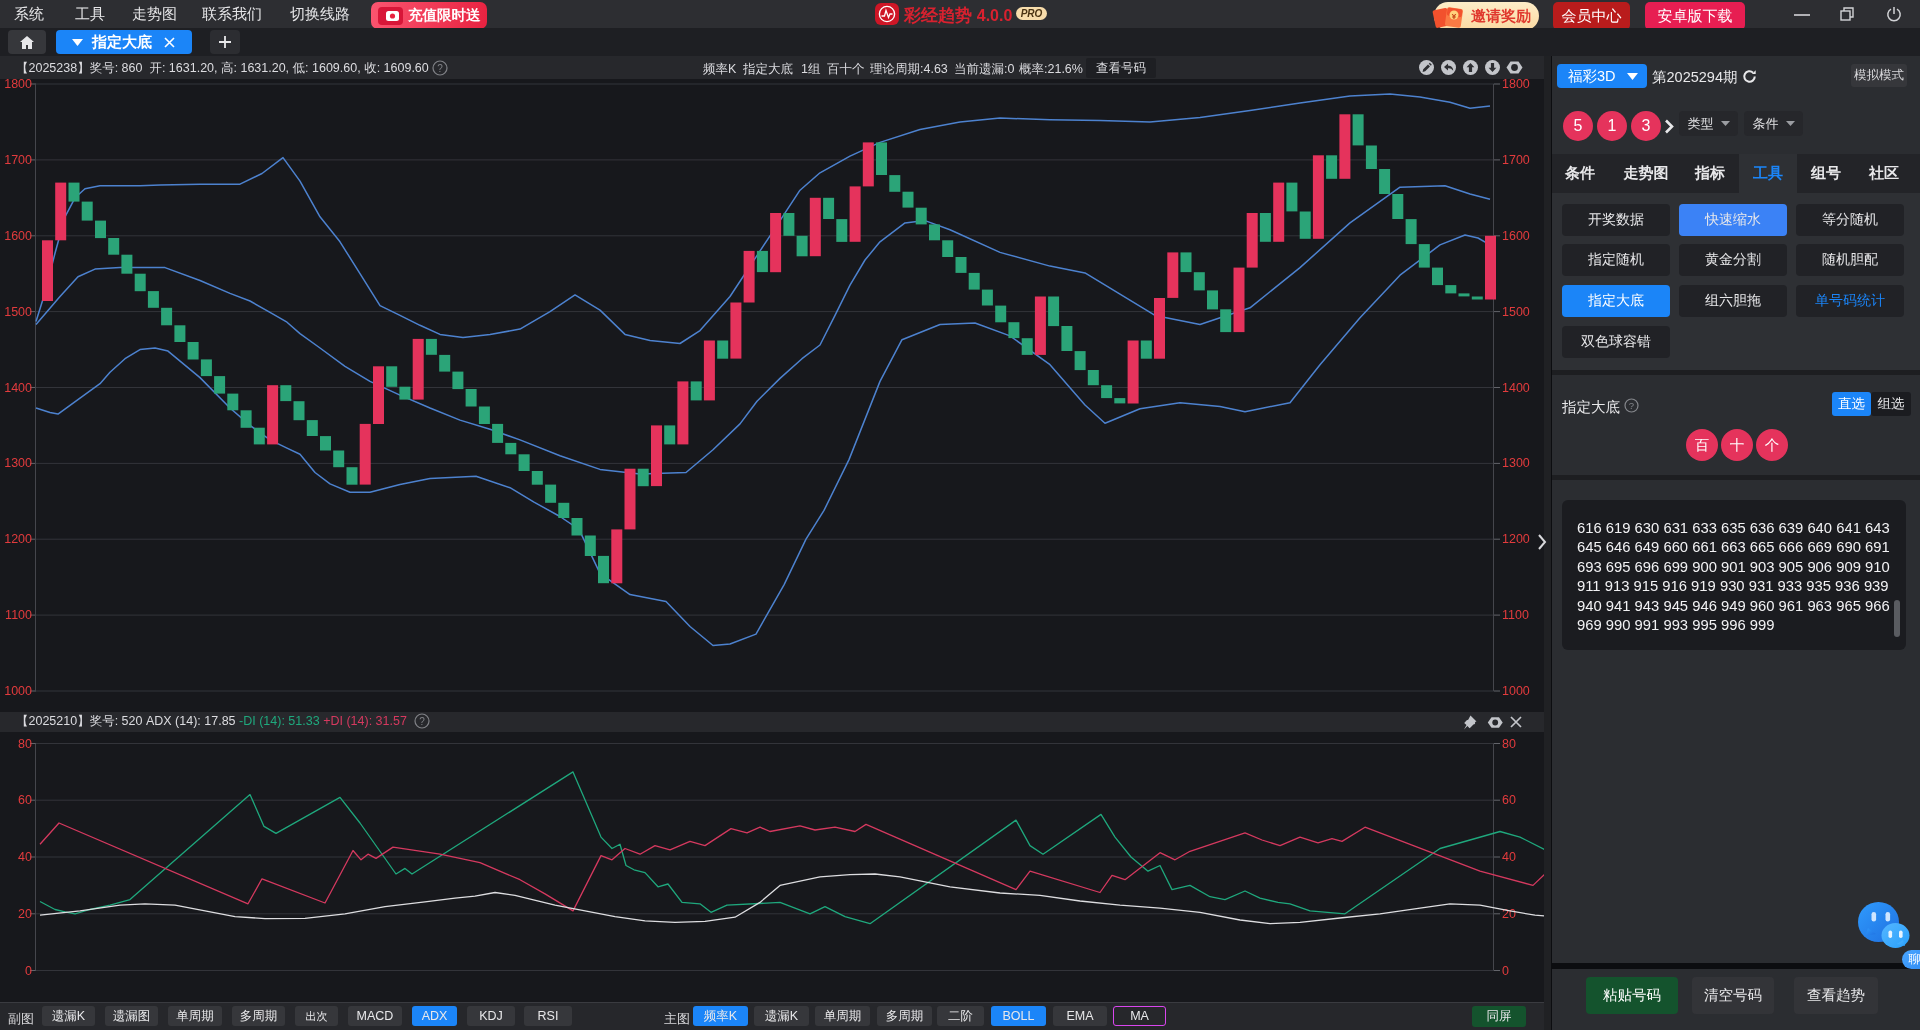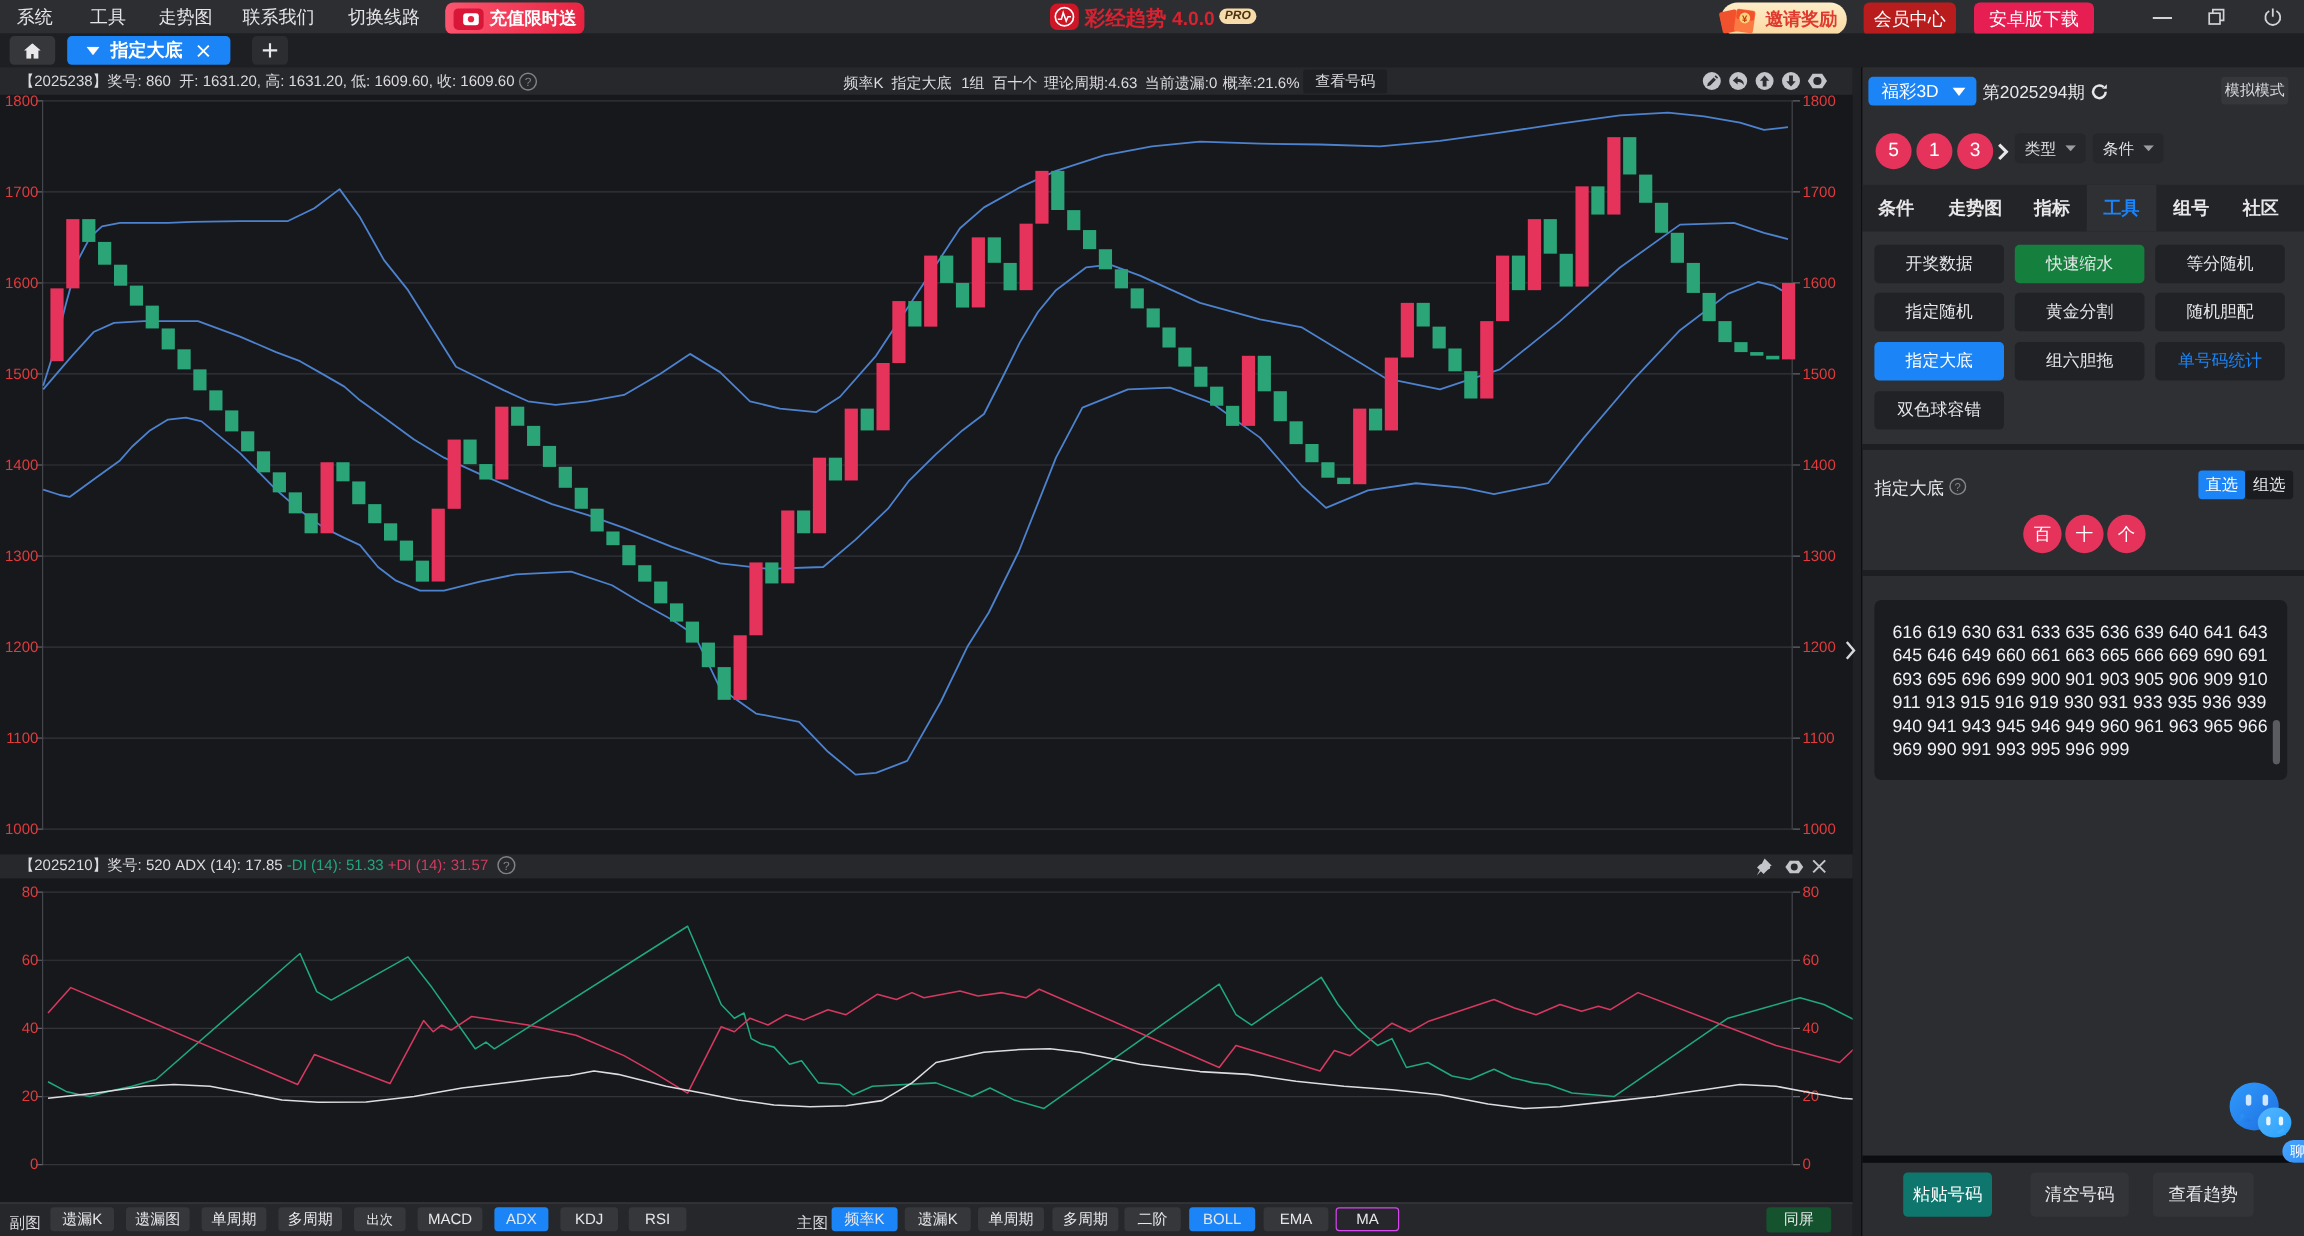--- a/index.html
+++ b/index.html
@@ -363,21 +363,21 @@
 <div class="abs" style="left:1552px;top:154px;width:368px;height:39px;background:#232428"></div>
 <div class="abs" style="left:1552px;top:193px;width:368px;height:178px;background:#2e3034"></div>
 <div class="abs" style="left:1739px;top:154px;width:58px;height:39px;background:#2e3034"></div>
 <div class="abs" style="left:1540px;top:154px;width:80px;height:39px;display:flex;align-items:center;justify-content:center;color:#e8e8ea;font-weight:bold;font-size:15px">条件</div>
 <div class="abs" style="left:1606px;top:154px;width:80px;height:39px;display:flex;align-items:center;justify-content:center;color:#e8e8ea;font-weight:bold;font-size:15px">走势图</div>
 <div class="abs" style="left:1670px;top:154px;width:80px;height:39px;display:flex;align-items:center;justify-content:center;color:#e8e8ea;font-weight:bold;font-size:15px">指标</div>
 <div class="abs" style="left:1728px;top:154px;width:80px;height:39px;display:flex;align-items:center;justify-content:center;color:#1b85f8;font-weight:bold;font-size:15px">工具</div>
 <div class="abs" style="left:1786px;top:154px;width:80px;height:39px;display:flex;align-items:center;justify-content:center;color:#e8e8ea;font-weight:bold;font-size:15px">组号</div>
 <div class="abs" style="left:1844px;top:154px;width:80px;height:39px;display:flex;align-items:center;justify-content:center;color:#e8e8ea;font-weight:bold;font-size:15px">社区</div>
 <div style="position:absolute;left:1562px;top:204px;width:108px;height:32px;background:#212226;border-radius:4px;color:#e8e8ea;font-size:14px;display:flex;align-items:center;justify-content:center;white-space:nowrap">开奖数据</div>
-<div style="position:absolute;left:1679px;top:204px;width:108px;height:32px;background:#15803d;border-radius:4px;color:#e8e8ea;font-size:14px;display:flex;align-items:center;justify-content:center;white-space:nowrap">快速缩水</div>
+<div style="position:absolute;left:1679px;top:204px;width:108px;height:32px;background:#3b82f6;border-radius:4px;color:#e8e8ea;font-size:14px;display:flex;align-items:center;justify-content:center;white-space:nowrap">快速缩水</div>
 <div style="position:absolute;left:1796px;top:204px;width:108px;height:32px;background:#212226;border-radius:4px;color:#e8e8ea;font-size:14px;display:flex;align-items:center;justify-content:center;white-space:nowrap">等分随机</div>
 <div style="position:absolute;left:1562px;top:244px;width:108px;height:32px;background:#212226;border-radius:4px;color:#e8e8ea;font-size:14px;display:flex;align-items:center;justify-content:center;white-space:nowrap">指定随机</div>
 <div style="position:absolute;left:1679px;top:244px;width:108px;height:32px;background:#212226;border-radius:4px;color:#e8e8ea;font-size:14px;display:flex;align-items:center;justify-content:center;white-space:nowrap">黄金分割</div>
 <div style="position:absolute;left:1796px;top:244px;width:108px;height:32px;background:#212226;border-radius:4px;color:#e8e8ea;font-size:14px;display:flex;align-items:center;justify-content:center;white-space:nowrap">随机胆配</div>
 <div style="position:absolute;left:1562px;top:285px;width:108px;height:32px;background:#1b85f8;border-radius:4px;color:#fff;font-size:14px;display:flex;align-items:center;justify-content:center;white-space:nowrap">指定大底</div>
 <div style="position:absolute;left:1679px;top:285px;width:108px;height:32px;background:#212226;border-radius:4px;color:#e8e8ea;font-size:14px;display:flex;align-items:center;justify-content:center;white-space:nowrap">组六胆拖</div>
 <div style="position:absolute;left:1796px;top:285px;width:108px;height:32px;background:#212226;border-radius:4px;color:#1b85f8;font-size:14px;display:flex;align-items:center;justify-content:center;white-space:nowrap">单号码统计</div>
 <div style="position:absolute;left:1562px;top:326px;width:108px;height:32px;background:#212226;border-radius:4px;color:#e8e8ea;font-size:14px;display:flex;align-items:center;justify-content:center;white-space:nowrap">双色球容错</div>
 <div class="abs" style="left:1552px;top:370px;width:368px;height:5px;background:#1d1e21"></div>
 <div class="abs" style="left:1552px;top:475px;width:368px;height:5px;background:#1d1e21"></div>
@@ -408,14 +408,14 @@
 <ellipse cx="23.5" cy="24" rx="20.5" ry="20" fill="url(#cb1)"></ellipse>
 <path d="M10 38l3-8 8 6z" fill="url(#cb1)"></path>
 <rect x="16.5" y="14" width="4.6" height="9.5" rx="2.3" fill="#cfe6ff"></rect>
 <rect x="30.5" y="14" width="4.6" height="9.5" rx="2.3" fill="#cfe6ff"></rect>
 <ellipse cx="40.5" cy="37.5" rx="14" ry="12.5" fill="url(#cb2)"></ellipse>
 <path d="M50 48l-2-6-6 4z" fill="url(#cb2)"></path>
 <rect x="33.5" y="32.5" width="3.6" height="7.5" rx="1.8" fill="#e8f4ff"></rect>
 <rect x="44" y="32.5" width="3.6" height="7.5" rx="1.8" fill="#e8f4ff"></rect>
   </svg>
 <div class="abs" style="left:1902px;top:950px;width:49px;height:19px;background:linear-gradient(135deg,#4aa6ff,#1f7df0);border-radius:10px;color:#fff;font-size:12px;display:flex;align-items:center;justify-content:center">聊天室</div>
-<div style="position:absolute;left:1586px;top:977px;width:74px;height:37px;background:#0f766e;border-radius:4px;color:#fff;font-size:14.5px;display:flex;align-items:center;justify-content:center;white-space:nowrap">粘贴号码</div>
+<div style="position:absolute;left:1586px;top:977px;width:92px;height:37px;background:#14532d;border-radius:4px;color:#fff;font-size:14.5px;display:flex;align-items:center;justify-content:center;white-space:nowrap">粘贴号码</div>
 <div style="position:absolute;left:1692px;top:977px;width:82px;height:37px;background:#333438;border-radius:4px;color:#e8e8ea;font-size:14.5px;display:flex;align-items:center;justify-content:center;white-space:nowrap">清空号码</div>
 <div style="position:absolute;left:1794px;top:977px;width:84px;height:37px;background:#333438;border-radius:4px;color:#e8e8ea;font-size:14.5px;display:flex;align-items:center;justify-content:center;white-space:nowrap">查看趋势</div>
 </body></html>

